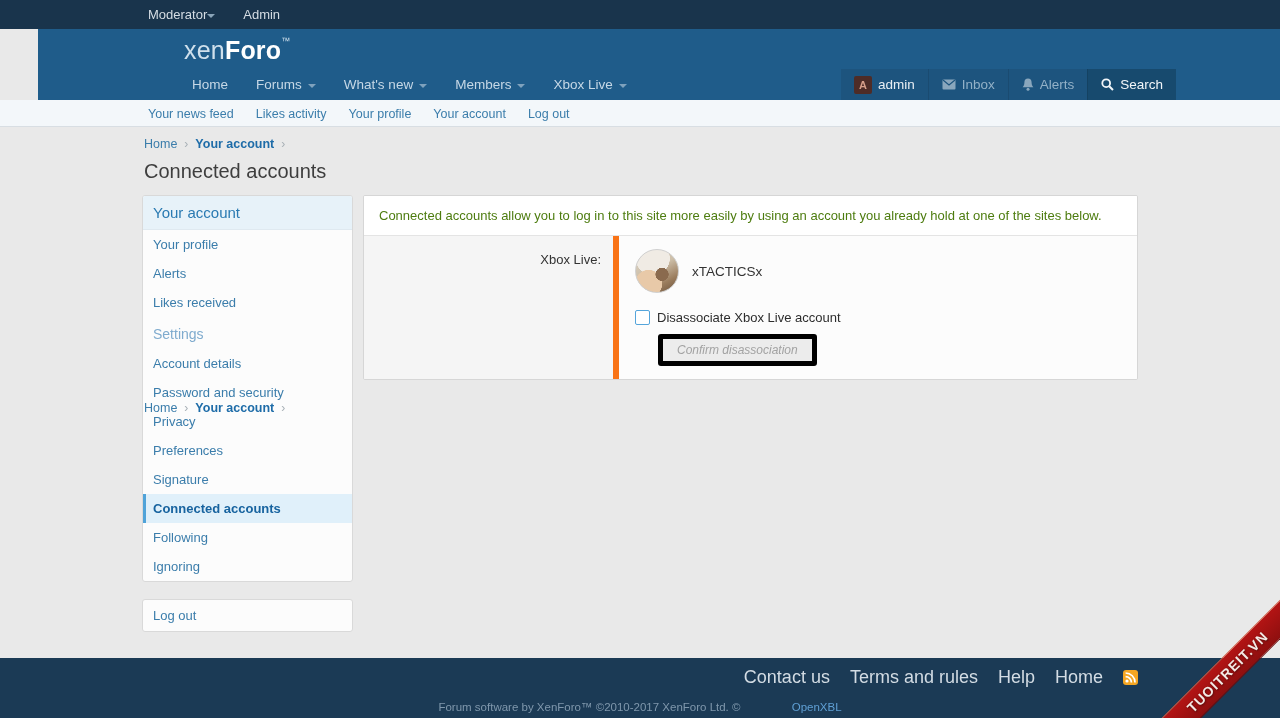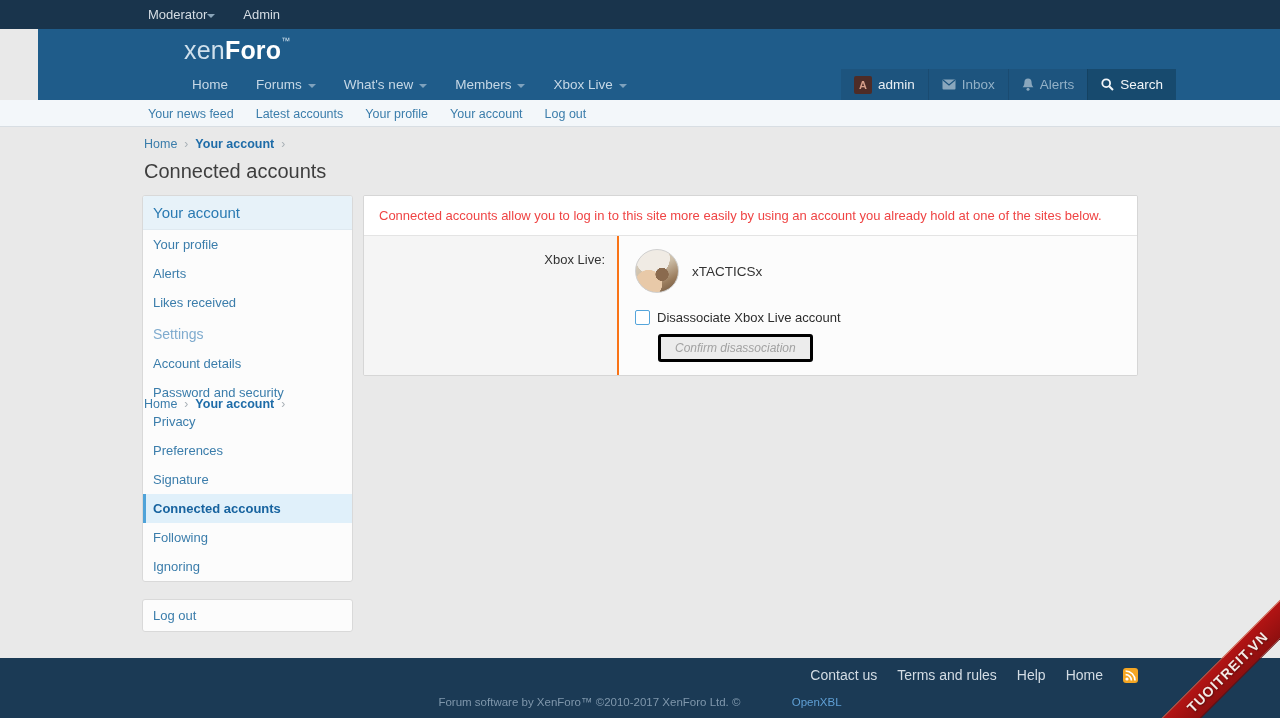--- a/index.html
+++ b/index.html
@@ -61,44 +61,44 @@
   .side-block ul { list-style:none; }
   .side-link { display:block; color:#3b7dab; font-size:13px; padding:7px 10px; }
   .side-minor-header { color:#7fabce; font-size:14px; padding:9px 10px 7px; }
   .side-link.selected { background:#e0f0fa; border-left:3px solid #4fa3d9; padding-left:7px; font-weight:700; color:#17639f; }
   .logout-block { margin-top:17px; }
   .logout-block .side-link { padding:8px 10px; }
 
   
   .main { flex:1; }
   .main-block { background:#fcfcfc; border:1px solid #d6d6d6; border-radius:2px; overflow:hidden; }
-  .desc-row { background:#ffffff; padding:12px 15px; font-size:13px; color:#ef4444; border-bottom:1px solid #e4e4e4; }
+  .desc-row { background:#ffffff; padding:12px 15px; font-size:13px; color:#4d7c0f; border-bottom:1px solid #e4e4e4; }
   .form-row { display:flex; min-height:132px; }
-  .label-col { width:255px; flex:none; background:#f5f5f5; border-right:2px solid #f97316; text-align:right; padding:16px 12px; font-size:13px; color:#333; }
+  .label-col { width:255px; flex:none; background:#f5f5f5; border-right:6px solid #f97316; text-align:right; padding:16px 12px; font-size:13px; color:#333; }
   .value-col { flex:1; padding:13px 16px; background:#fcfcfc; }
   .account-line { display:flex; align-items:center; gap:13px; }
   .xbox-avatar { width:44px; height:44px; border-radius:50%; flex:none;
     background:
       radial-gradient(circle at 62% 58%, #8a6a4e 0 18%, transparent 19%),
       radial-gradient(circle at 30% 80%, #e8c9a8 0 30%, transparent 31%),
       radial-gradient(circle at 40% 20%, #f0ebe4 0 40%, transparent 41%),
       linear-gradient(150deg, #ded6c9 0%, #cdbfa9 45%, #9a7c5d 75%, #6b523c 100%);
     border:1px solid #d0d0d0; }
   .account-name { font-size:13.5px; color:#333; }
   .check-line { display:flex; align-items:flex-end; gap:7px; margin-top:17px; }
   .checkbox { appearance:none; -webkit-appearance:none; width:15px; height:15px; border:1px solid #55a5db; background:#fff; border-radius:2px; cursor:pointer; }
   .check-label { font-size:13px; color:#2d2d2d; cursor:pointer; }
-  .confirm-btn { margin:9px 0 0 23px; display:inline-block; background:#ececec; border:3px solid #000000; border-radius:3px; color:#a2a2a2; font-style:italic; font-size:12px; padding:4px 14px; font-family:"Liberation Sans", sans-serif; }
+  .confirm-btn { margin:9px 0 0 23px; display:inline-block; background:#ececec; border:5px solid #000000; border-radius:3px; color:#a2a2a2; font-style:italic; font-size:12px; padding:4px 14px; font-family:"Liberation Sans", sans-serif; }
 
   .breadcrumb.bottom { margin-top:21px; }
 
   
   .footer { position:absolute; left:0; bottom:0; width:1280px; height:60px; background:#1b3a55; }
   .footer-links { display:flex; justify-content:flex-end; align-items:center; gap:20px; padding-top:9px; }
-  .footer-links a { color:#d3dce4; font-size:14px; }
+  .footer-links a { color:#d3dce4; font-size:18px; }
   .rss-badge { width:15px; height:15px; background:#f5a623; border-radius:3px; display:flex; align-items:center; justify-content:center; }
   .copyright { text-align:center; margin-top:13px; font-size:11.5px; color:#7f97ac; }
   .copyright a { color:#5f9fd4;padding-left:48px; }
 
   
   .ribbon { position:absolute; right:-55px; bottom:32px; width:215px; text-align:center;
     transform:rotate(-45deg); background:linear-gradient(180deg,#b31414 0%, #8e0f0f 100%);
     color:#f4e9e4; font-weight:700; font-size:14px; letter-spacing:1px; padding:5px 0;
     border-top:1px solid #d4573f; border-bottom:1px solid #6e0b0b; text-shadow:0 1px 2px rgba(0,0,0,0.5); }
 </style>
@@ -173,21 +173,21 @@
         </span>
         <span>Search</span>
       </a>
     </div>
   </div>
 </div>
 
 <div class="subnav">
   <div class="container">
     <a>Your news feed</a>
-    <a>Latest accounts</a>
+    <a>Likes activity</a>
     <a>Your profile</a>
     <a>Your account</a>
     <a>Log out</a>
   </div>
 </div>
 
 <div class="container page">
 
   <div class="breadcrumb">
     <a>Home</a>

